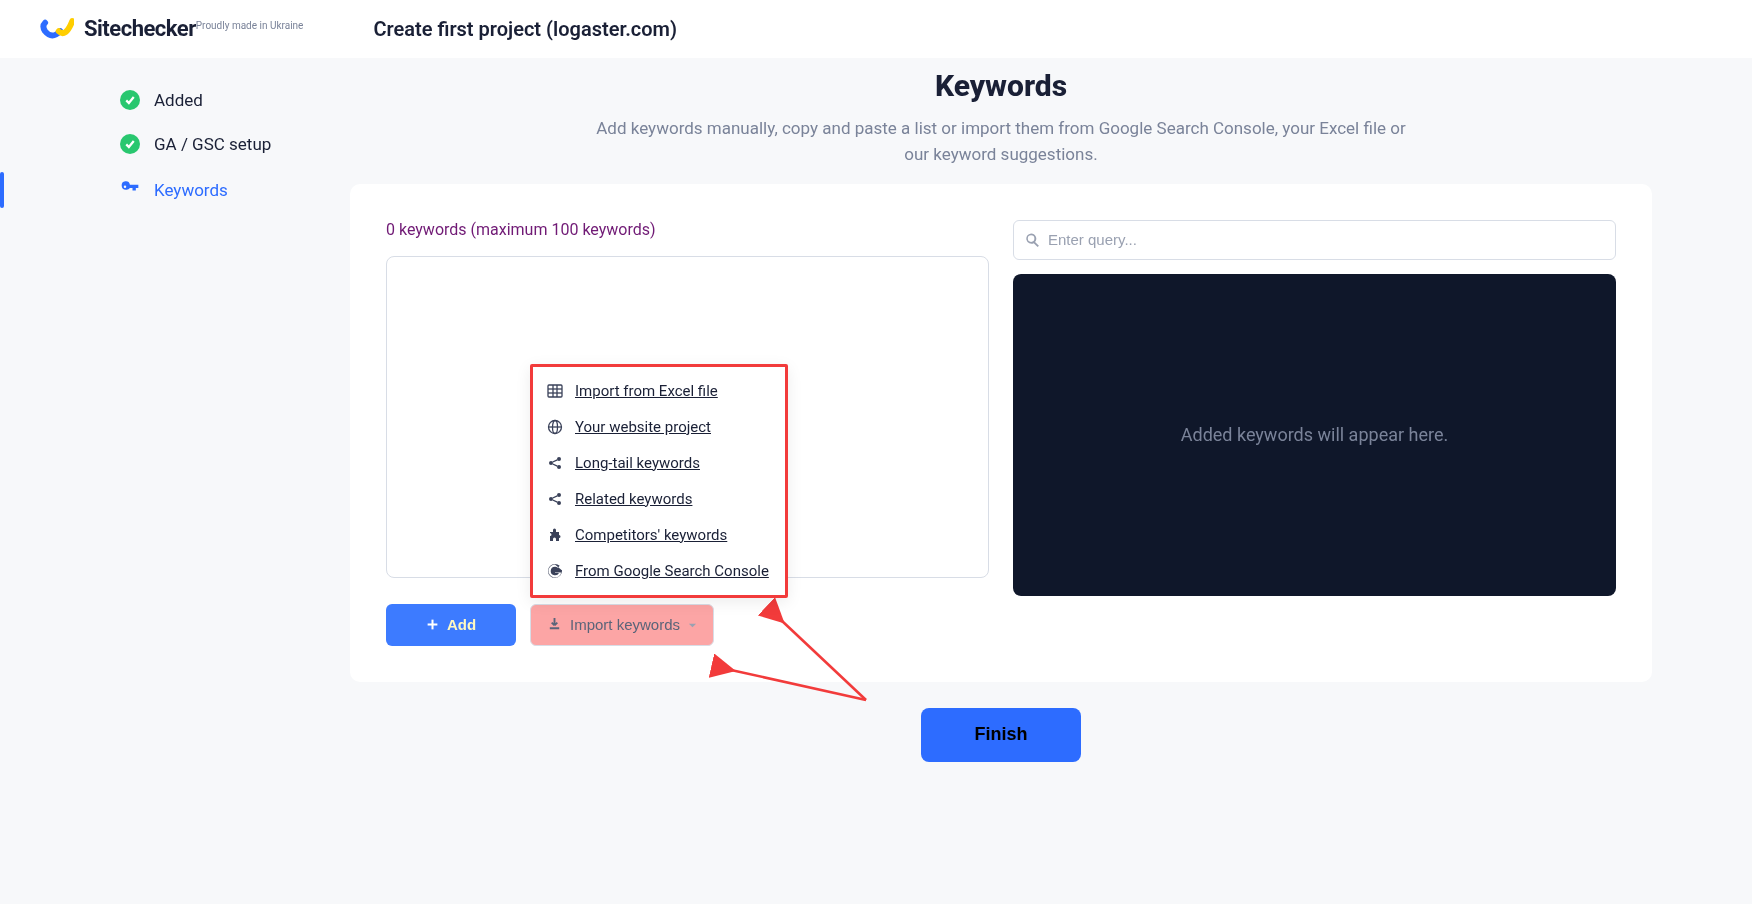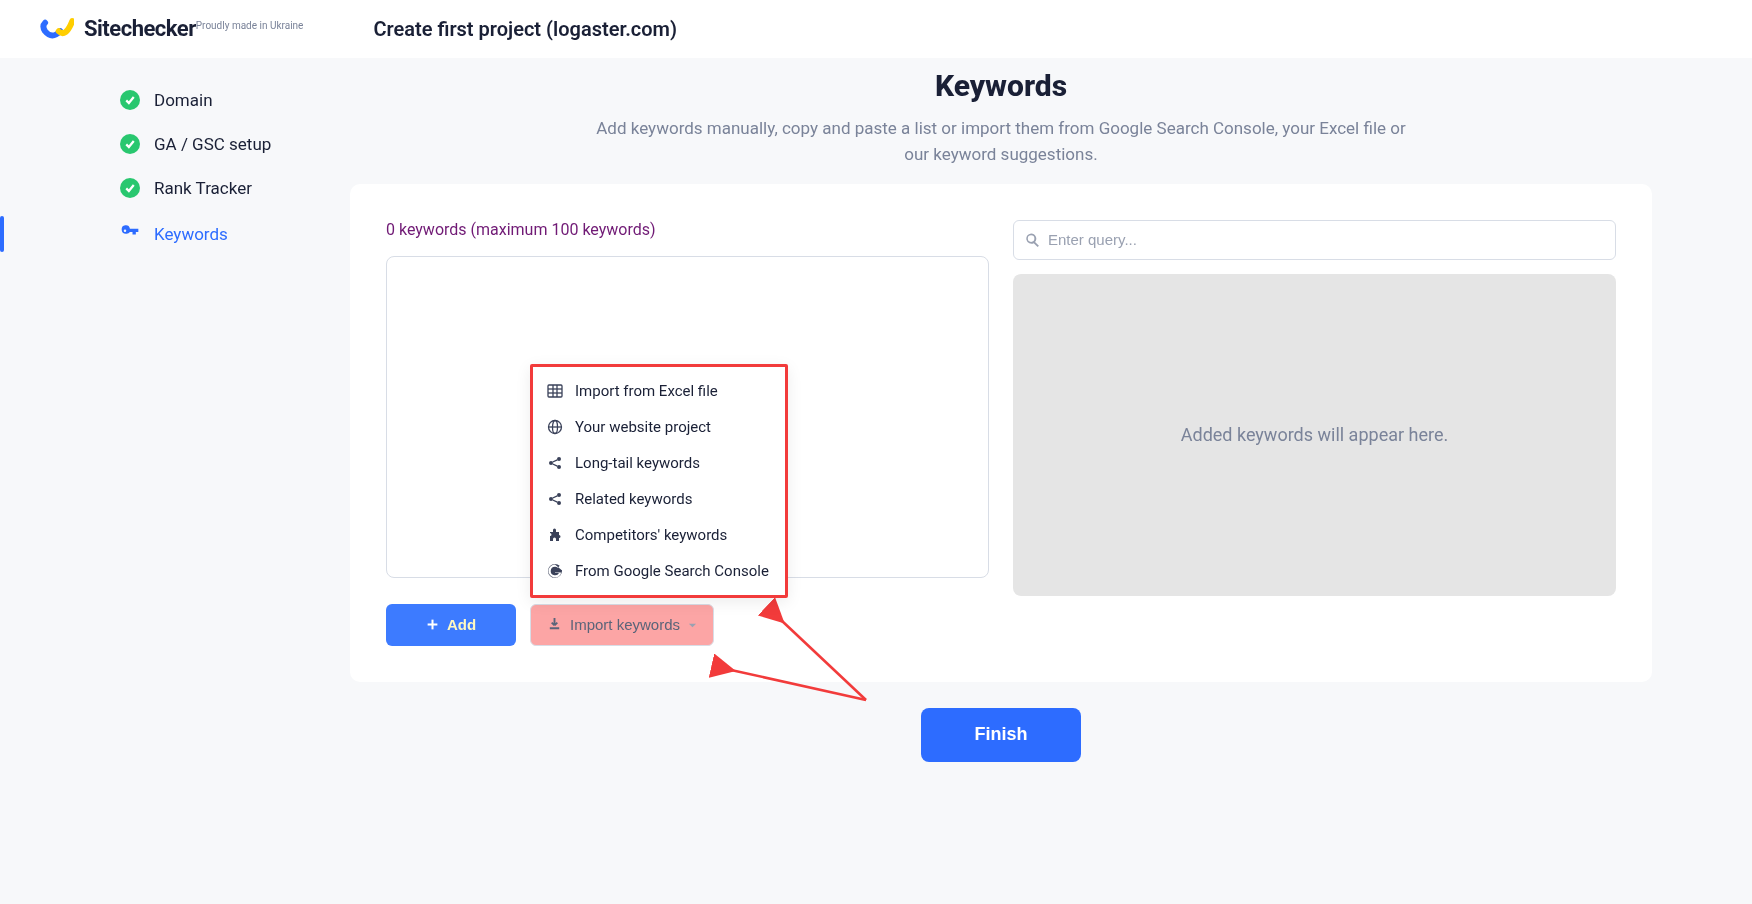--- a/index.html
+++ b/index.html
@@ -29,42 +29,42 @@
 
   .card { background: #fff; border-radius: 10px; padding: 36px; position: relative; }
   .cols { display: flex; gap: 24px; }
   .col { flex: 1; position: relative; }
   .count-label { font-size: 16px; color: #701a75; margin-bottom: 14px; height: 22px; }
   .big-box { width: 100%; height: 322px; border: 1px solid #d8dde6; border-radius: 8px; background: #fff; resize: none; padding: 12px; font-size: 15px; font-family: inherit; outline: none; }
   .search-wrap { position: relative; margin-bottom: 14px; }
   .search-wrap svg { position: absolute; left: 12px; top: 50%; transform: translateY(-50%); width: 15px; height: 15px; fill: #9aa1b1; }
   .search-input { width: 100%; height: 40px; border: 1px solid #d8dde6; border-radius: 6px; padding: 0 12px 0 34px; font-size: 15px; color: #1a2036; outline: none; }
   .search-input::placeholder { color: #9aa1b1; }
-  .placeholder-box { height: 322px; border-radius: 8px; background: #e5e5e5; display: flex; align-items: center; justify-content: center; text-align: left; padding: 20px; }
+  .placeholder-box { height: 322px; border-radius: 8px; background: #0f172a; display: flex; align-items: center; justify-content: center; text-align: left; padding: 20px; }
   .placeholder-box span { color: #7a8399; font-size: 18px; line-height: 1.5; }
 
   .actions { display: flex; gap: 14px; margin-top: 22px; }
   .btn { height: 42px; border-radius: 6px; display: inline-flex; align-items: center; justify-content: center; font-size: 15px; font-weight: 600; cursor: pointer; border: none; gap: 8px; }
   .btn-add { background: #3d7bff; color: #fef9c3; width: 130px; }
   .btn-add svg { width: 13px; height: 13px; stroke: #fff; stroke-width: 2.5; }
   .drop-wrap { position: relative; }
   .btn-import { background: #fca5a5; color: #5b6479; border: 1px solid #d8dde6; padding: 0 16px; font-weight: 500; }
   .btn-import .dl svg { width: 15px; height: 15px; stroke: #5b6479; stroke-width: 2; fill: none; }
   .btn-import .caret svg { width: 9px; height: 9px; fill: #9aa1b1; }
 
-  .dropdown { position: absolute; bottom: 48px; left: 0; background: #fff; border: 3px solid #f23b3b; border-radius: 2px; box-shadow: 0 4px 16px rgba(0,0,0,0.08); padding: 6px 0; width: 258px; z-index: 10; }
+  .dropdown { position: absolute; bottom: 48px; left: 0; background: #fff; border: 3px solid #f23b3b; border-radius: 2px; box-shadow: 0 4px 16px rgba(0,0,0,0.08); padding: 6px 0; width: 258px; z-index: 10; text-decoration: underline; }
   .dd-item { display: flex; align-items: center; gap: 12px; padding: 9px 14px; font-size: 15px; color: #1a2036; cursor: pointer; }
   .dd-item .ico { width: 16px; height: 16px; display: flex; align-items: center; justify-content: center; }
   .dd-item .ico svg { width: 16px; height: 16px; fill: #3a4159; }
 
   .arrow-annot { position: absolute; pointer-events: none; z-index: 5; }
   .arrow-annot svg { overflow: visible; }
 
   .finish-wrap { text-align: center; margin-top: 26px; }
-  .btn-finish { background: #2d6cff; color: #ffffff; width: 160px; height: 54px; font-size: 18px; border-radius: 8px; font-weight: 600; }
+  .btn-finish { background: #2d6cff; color: #000000; width: 160px; height: 54px; font-size: 18px; border-radius: 8px; font-weight: 600; }
 </style>
 </head>
 <body>
 
 <div class="topbar">
   <div class="logo">
     <span class="logo-mark">
       <svg viewBox="0 0 40 30">
           <path d="M6 10 Q2 14 6 20 Q14 30 24 20" fill="none" stroke="#2d6cff" stroke-width="7" stroke-linecap="round"></path>
           <path d="M22 20 Q30 28 38 8" fill="none" stroke="#ffce00" stroke-width="7" stroke-linecap="round"></path>
@@ -79,37 +79,29 @@
 </div>
 
 <div class="page">
   <div class="sidebar">
     <div class="side-item">
       <span class="check-circle">
           <svg viewBox="0 0 16 16">
             <polyline points="3,8.5 6.5,12 13,4"></polyline>
           </svg>
         </span>
-      <span>Domain</span>
+      <span>Added</span>
     </div>
     <div class="side-item">
       <span class="check-circle">
           <svg viewBox="0 0 16 16">
             <polyline points="3,8.5 6.5,12 13,4"></polyline>
           </svg>
         </span>
       <span>GA / GSC setup</span>
-    </div>
-    <div class="side-item">
-      <span class="check-circle">
-          <svg viewBox="0 0 16 16">
-            <polyline points="3,8.5 6.5,12 13,4"></polyline>
-          </svg>
-        </span>
-      <span>Rank Tracker</span>
     </div>
     <div class="side-item active">
       <span class="key-ico"><svg viewBox="0 0 24 24">
             <path d="M7 14a5 5 0 1 1 4.9-6H22v4h-3v3h-4v-3h-3.1A5 5 0 0 1 7 14zm-1-5a1.5 1.5 0 1 0 0 3 1.5 1.5 0 0 0 0-3z"></path>
           </svg></span>
       <span>Keywords</span>
     </div>
   </div>
 
   <div class="content">

